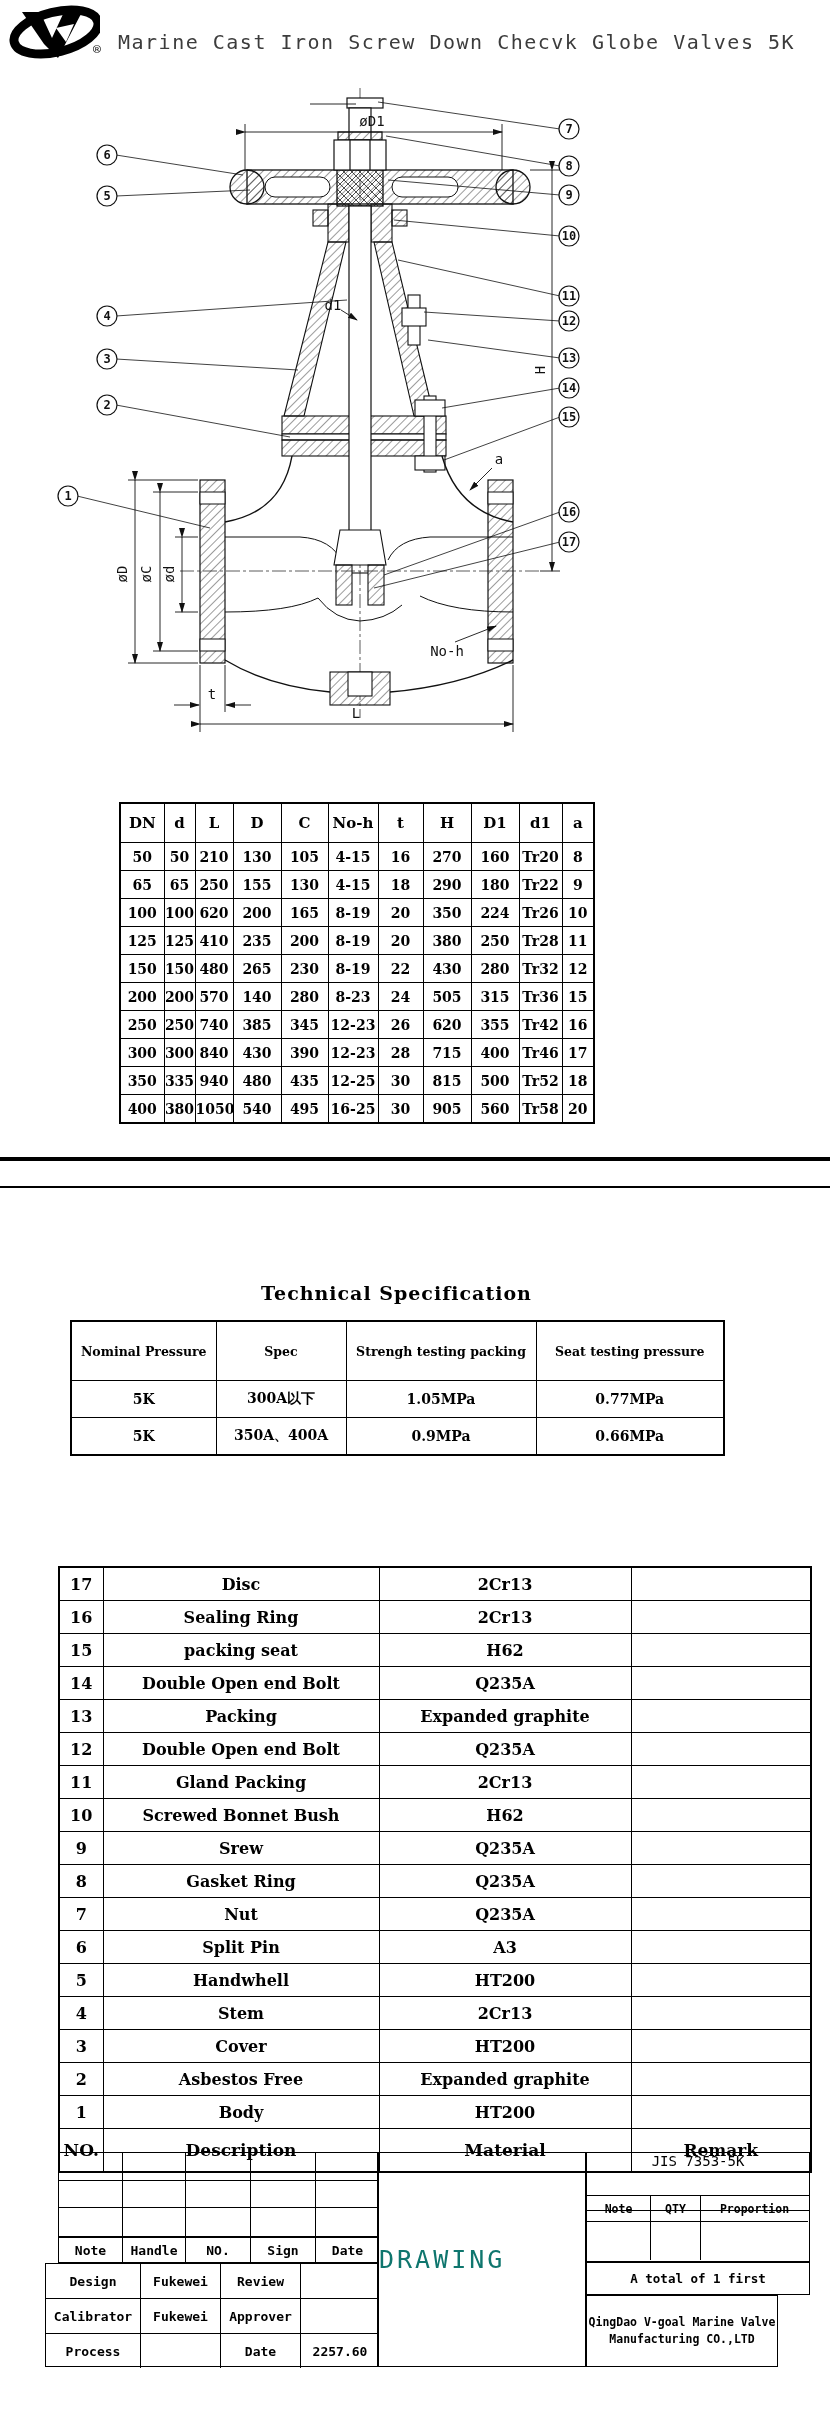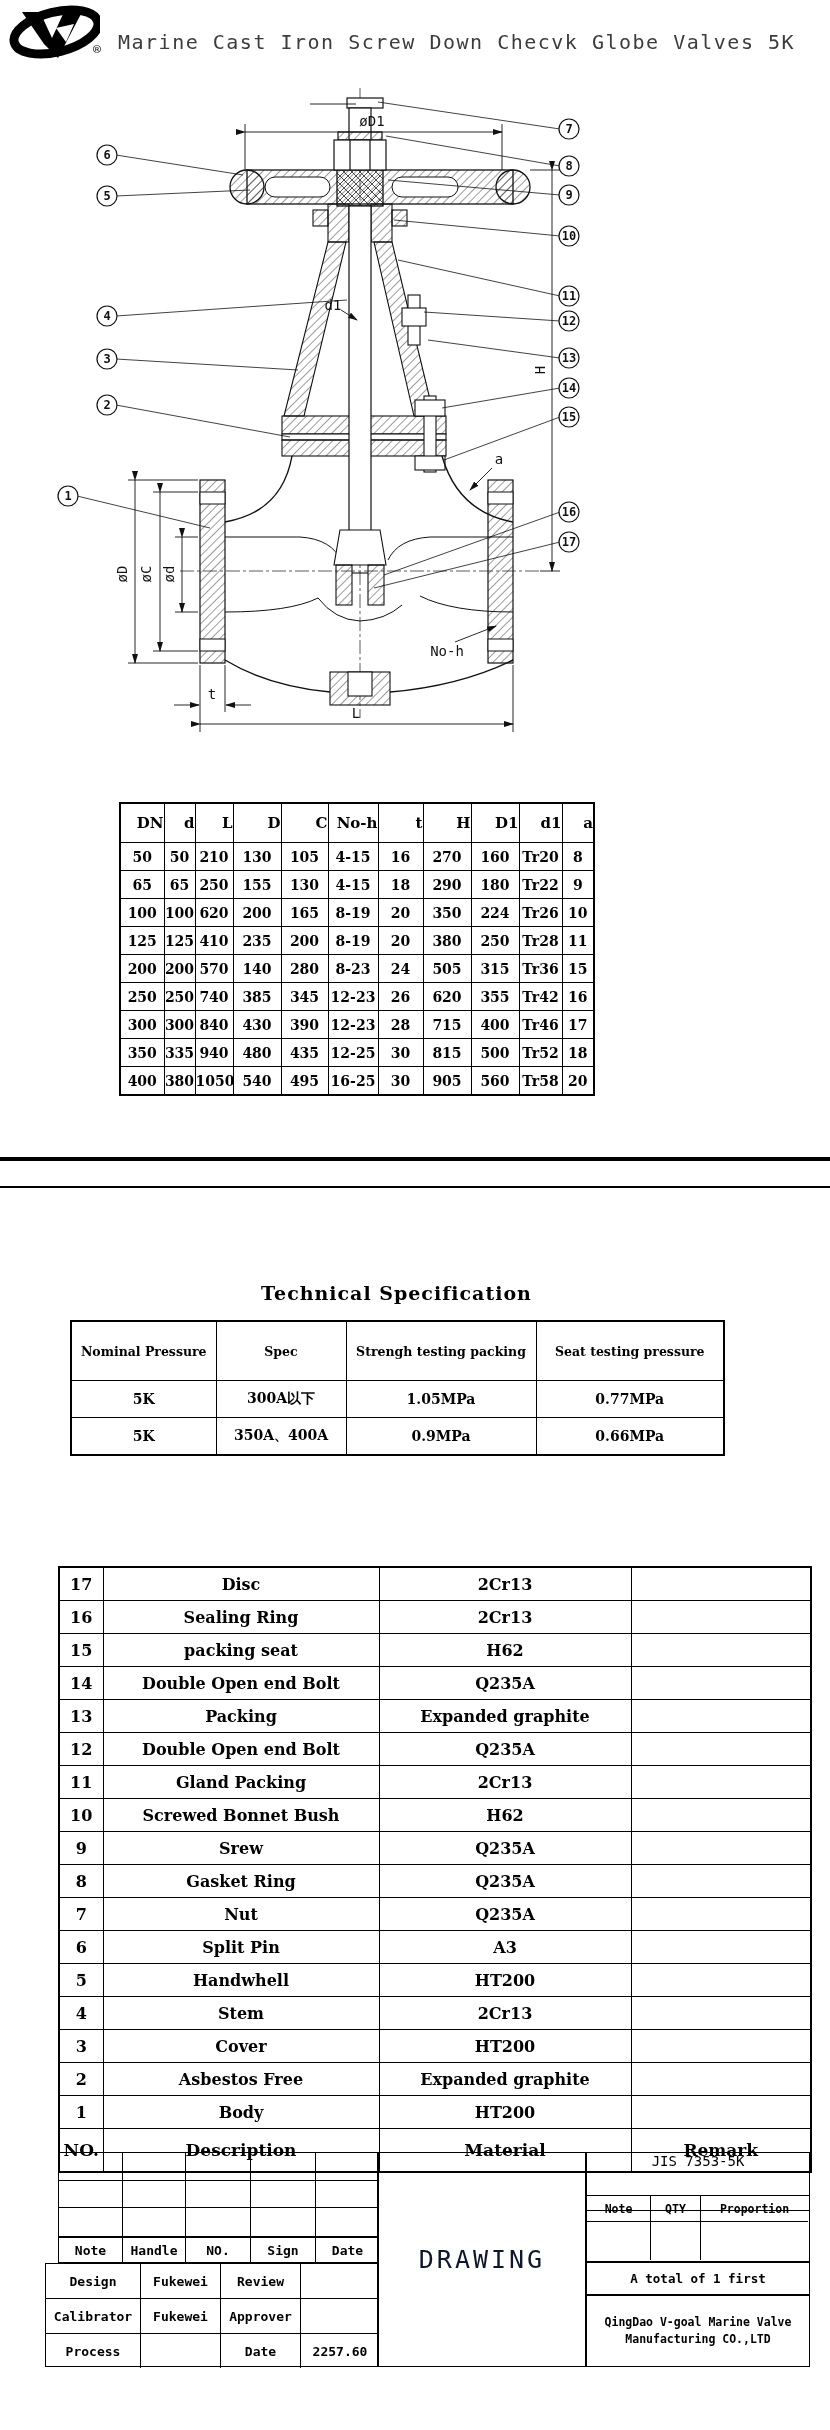--- a/index.html
+++ b/index.html
@@ -7,21 +7,21 @@
   .abs{position:absolute;}
   
   #page-title{left:118px;top:30px;font-size:20px;letter-spacing:1.5px;color:#3c3c3c;white-space:nowrap;}
   #reg-mark{left:93px;top:42px;font-size:13px;color:#111;}
   
   table{border-collapse:collapse;table-layout:fixed;background:#fff;}
   td,th{border:1px solid #000;text-align:center;vertical-align:middle;overflow:visible;white-space:nowrap;padding:0;}
   .cadtable{border:2px solid #000;font-family:"DejaVu Serif",serif;font-weight:700;}
   
   #dim-table{left:119px;top:802px;width:474px;font-size:14px;}
-  #dim-table th{height:38px;font-size:15px;text-align:right;}
+  #dim-table th{height:38px;font-size:15px;}
   #dim-table td{height:27px;}
   
   .sep{left:0;width:830px;background:#000;}
   #sep1{top:1157px;height:4px;}
   #sep2{top:1186px;height:2px;}
   
   #spec-title{left:70px;top:1282px;width:653px;text-align:center;font-family:"DejaVu Serif",serif;font-weight:700;font-size:19px;letter-spacing:1px;}
   #spec-table{left:70px;top:1320px;width:653px;}
   #spec-table th{height:58px;font-size:12.5px;}
   #spec-table td{height:36px;font-size:14px;}
@@ -36,27 +36,27 @@
   .cellgrid>div:nth-last-child(-n+1){border-right:none;}
   #tb-grid{left:58px;top:2152px;width:320px;height:85px;grid-template-columns:64px 63px 65px 65px 63px;grid-auto-rows:1fr;}
   #tb-grid>div:nth-child(5n){border-right:none;}
   #tb-grid>div:nth-child(n+11){border-bottom:none;}
   #tb-note{left:58px;top:2237px;width:320px;height:26px;grid-template-columns:64px 63px 65px 65px 63px;font-weight:600;}
   #tb-note>div{border-bottom:none;}
   #tb-note>div:nth-child(5){border-right:none;}
   #tb-sign{left:45px;top:2263px;width:333px;height:104px;grid-template-columns:95px 80px 80px 78px;grid-template-rows:35px 35px 34px;font-weight:600;}
   #tb-sign>div:nth-child(4n){border-right:none;}
   #tb-sign>div:nth-child(n+9){border-bottom:none;}
-  #tb-drawing{left:378px;top:2152px;width:208px;height:215px;display:flex;align-items:center;justify-content:center;font-size:25px;letter-spacing:3px;color:#0f172a;}
+  #tb-drawing{left:378px;top:2152px;width:208px;height:215px;display:flex;align-items:center;font-size:25px;letter-spacing:3px;color:#0f766e;}
   #tb-jis{left:586px;top:2152px;width:224px;height:59px;display:flex;align-items:flex-start;justify-content:center;font-size:14px;font-weight:400;}
   #tb-nqp{left:586px;top:2195px;width:224px;height:67px;grid-template-columns:64px 50px 107px;grid-template-rows:26px 38px;font-size:11.5px;font-weight:600;}
   #tb-nqp>div:nth-child(3n){border-right:none;}
   #tb-nqp>div:nth-child(n+4){border-bottom:none;}
   #tb-total{left:586px;top:2262px;width:224px;height:33px;display:flex;align-items:center;justify-content:center;font-size:12.5px;font-weight:600;}
-  #tb-company{left:586px;top:2295px;width:224px;height:72px;display:flex;flex-direction:column;align-items:center;justify-content:center;font-size:11.5px;line-height:1.5;font-weight:600;}
+  #tb-company{left:586px;top:2295px;width:192px;height:72px;display:flex;flex-direction:column;align-items:center;justify-content:center;font-size:11.5px;line-height:1.5;font-weight:600;}
   svg text{font-family:"DejaVu Sans Mono",monospace;fill:#111;}
   .dimtxt{font-size:14px;}
   .callout{font-size:12px;font-weight:600;}
 </style>
 </head>
 <body>
 
 <svg class="abs" style="left:8px;top:2px;" width="92" height="62" viewBox="0 0 92 62">
   <ellipse cx="48" cy="30" rx="43" ry="20" transform="rotate(-14 48 30)" fill="none" stroke="#000" stroke-width="9"></ellipse>
   <ellipse cx="48" cy="30" rx="30" ry="11" transform="rotate(-14 48 30)" fill="#fff" stroke="none"></ellipse>
@@ -340,20 +340,33 @@
         <td>235</td>
         <td>200</td>
         <td>8-19</td>
         <td>20</td>
         <td>380</td>
         <td>250</td>
         <td>Tr28</td>
         <td>11</td>
       </tr>
       <tr>
+        <td>150</td>
+        <td>150</td>
+        <td>480</td>
+        <td>265</td>
+        <td>230</td>
+        <td>8-19</td>
+        <td>22</td>
+        <td>430</td>
+        <td>280</td>
+        <td>Tr32</td>
+        <td>12</td>
+      </tr>
+      <tr>
         <td>200</td>
         <td>200</td>
         <td>570</td>
         <td>140</td>
         <td>280</td>
         <td>8-23</td>
         <td>24</td>
         <td>505</td>
         <td>315</td>
         <td>Tr36</td>

